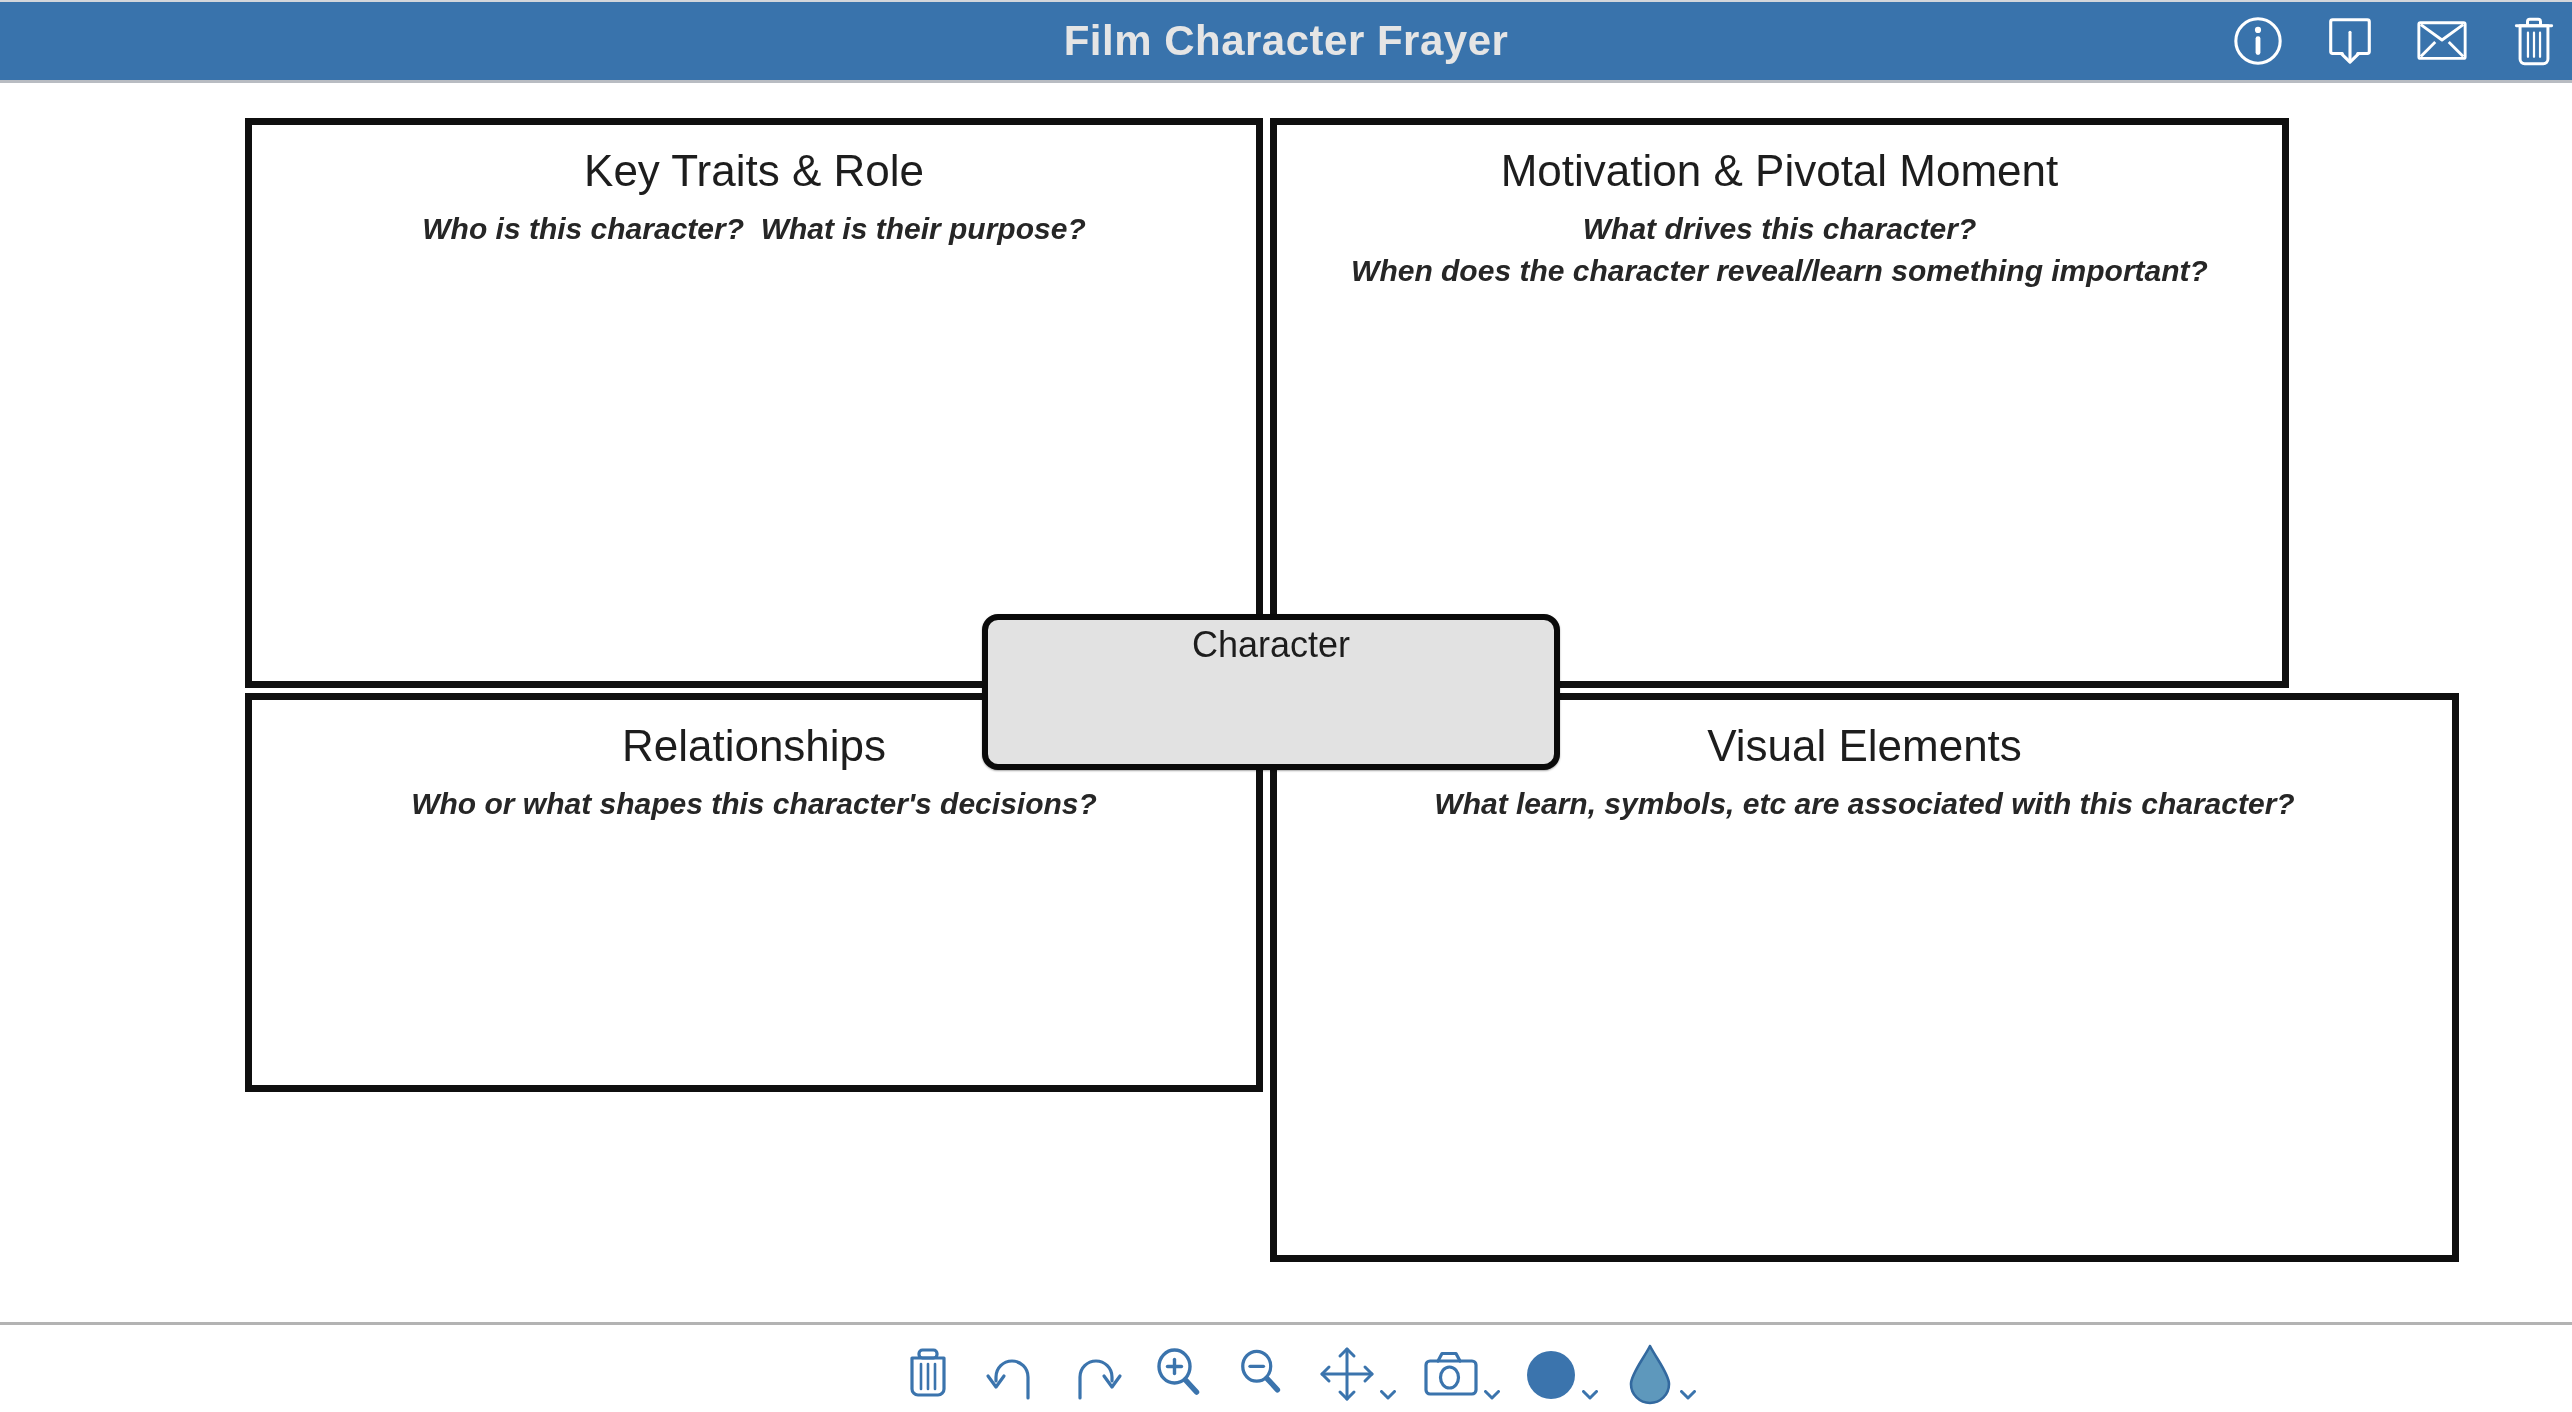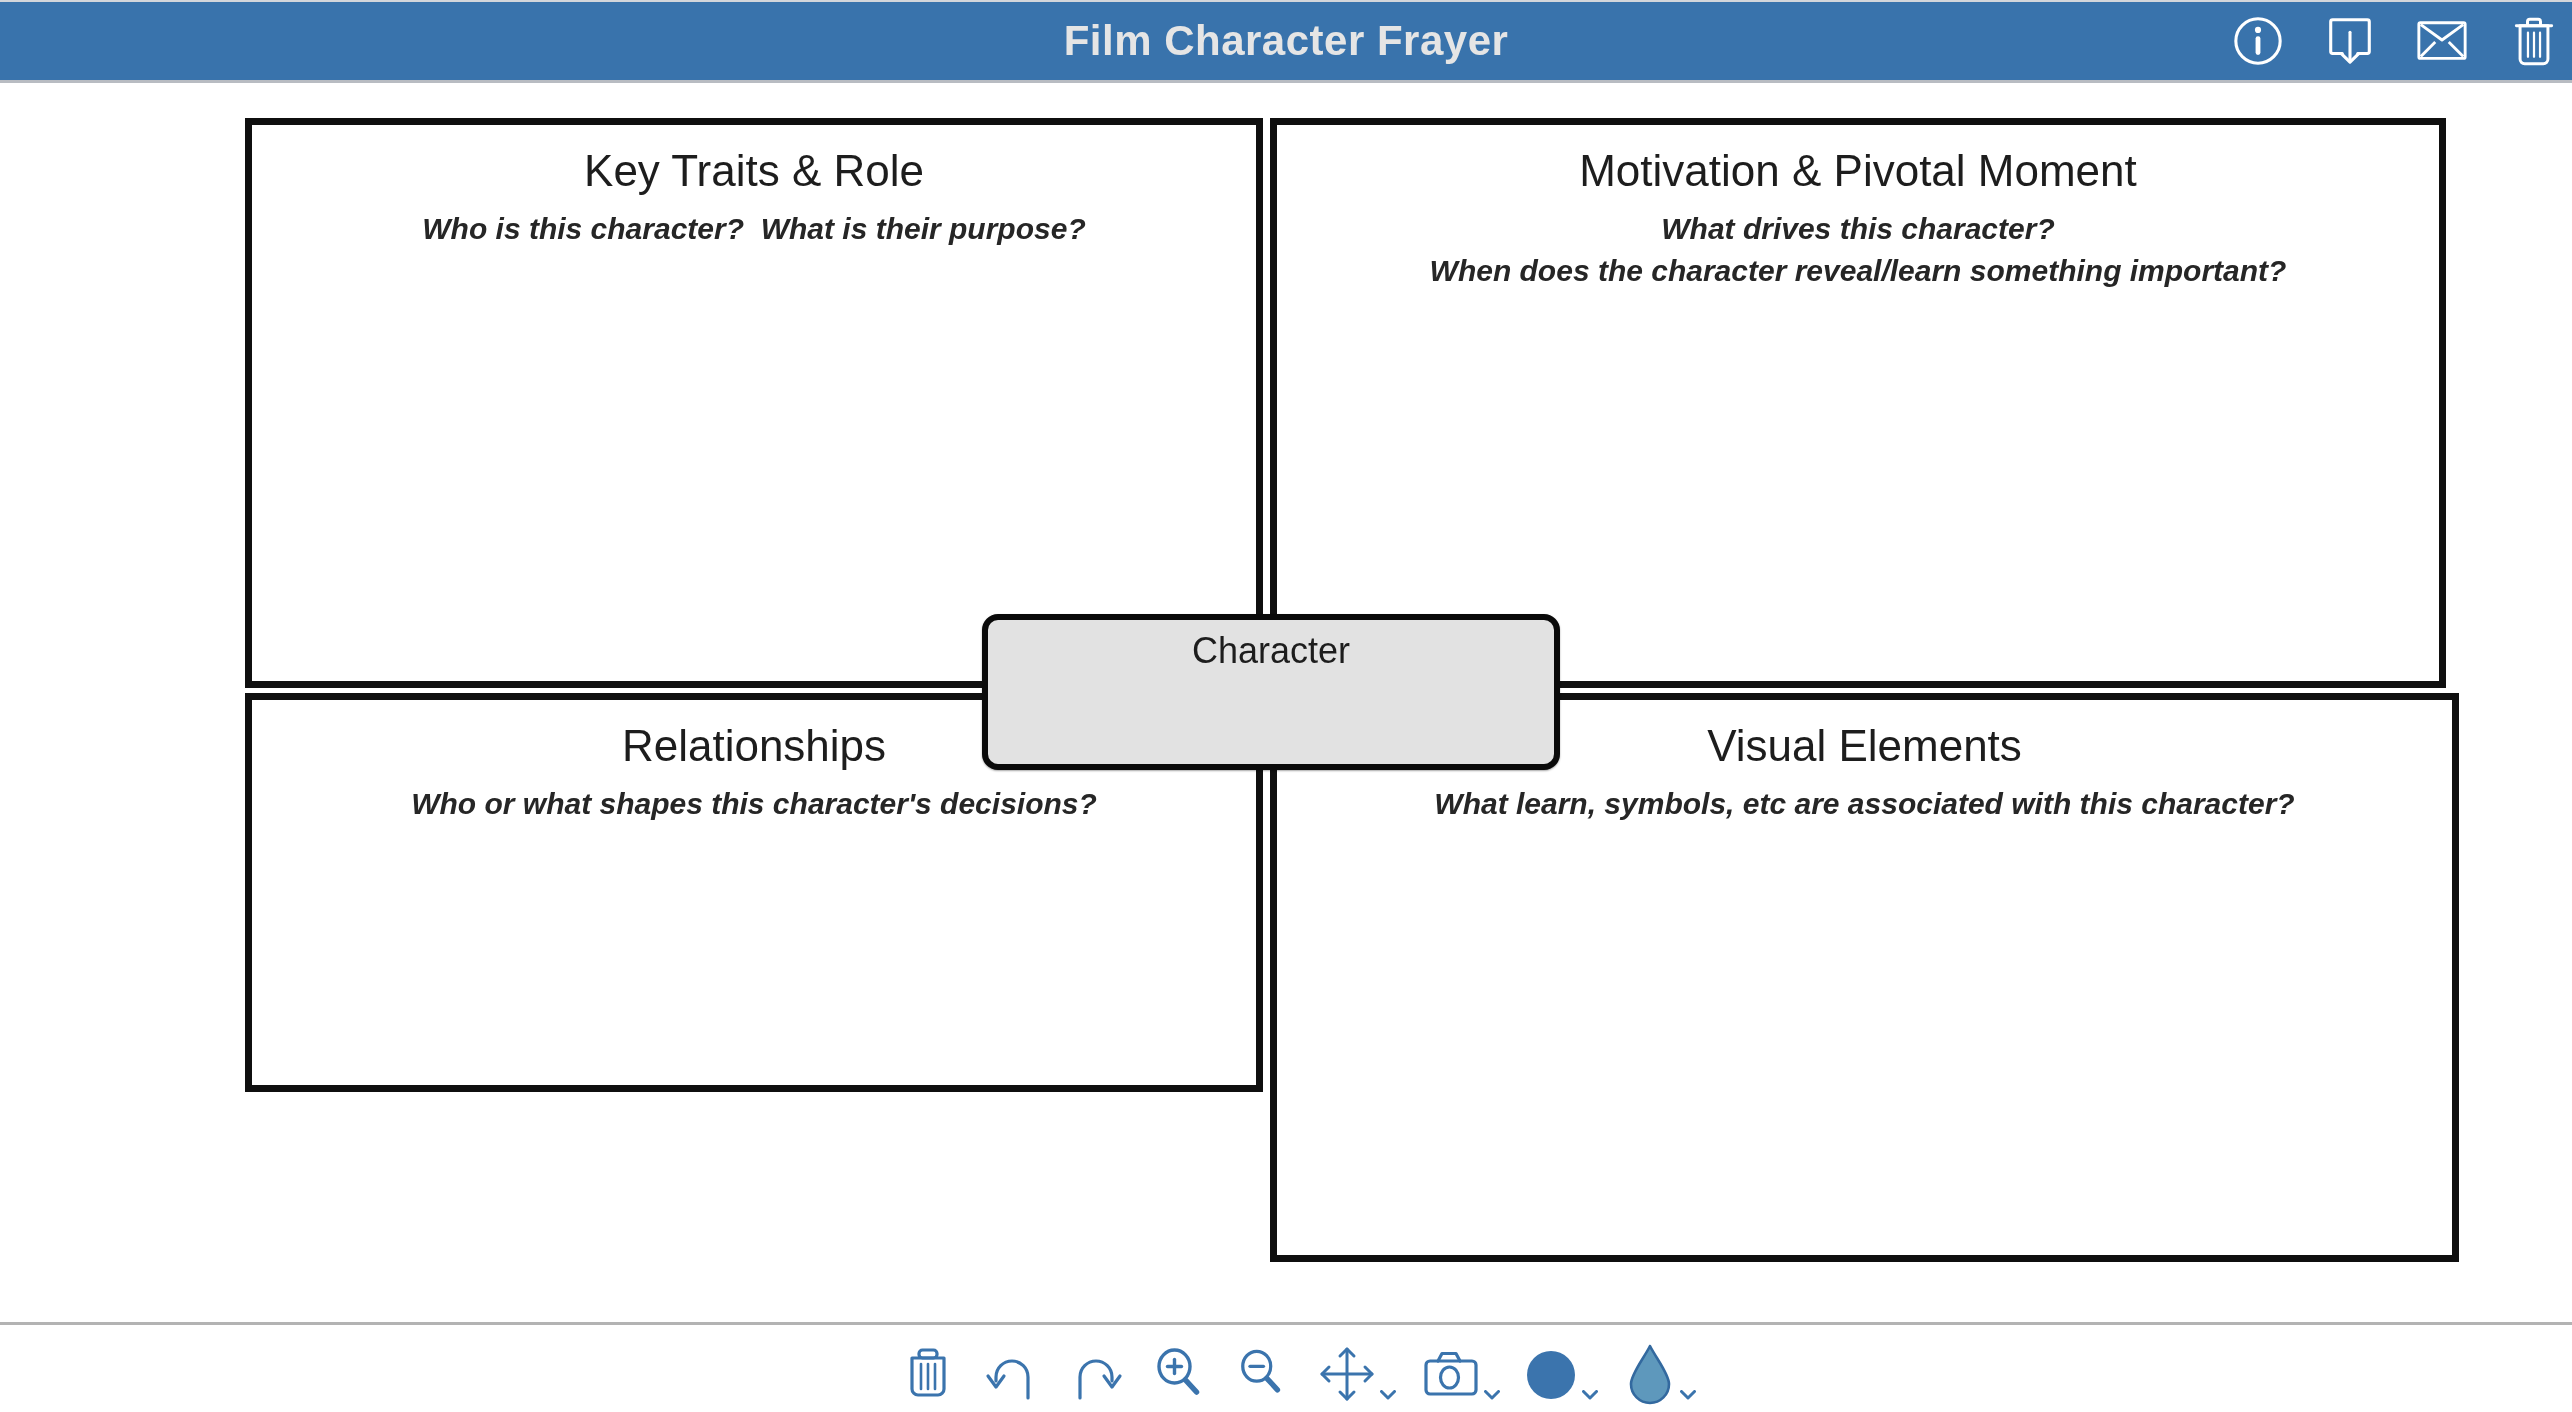--- a/index.html
+++ b/index.html
@@ -35,38 +35,38 @@
   }
   .hbtn{background:none;border:none;color:#fff;cursor:pointer;display:flex;align-items:center;justify-content:center;width:56px;height:60px;}
 
   
   .quad{
     position:absolute;background:#fff;
     border:7px solid var(--box-border);
     text-align:center;padding-top:20px;
   }
   .q-tl{left:245px;top:118px;width:1018px;height:570px;}
-  .q-tr{left:1270px;top:118px;width:1176px;height:570px;}
+  .q-tr{left:1270px;top:118px;width:1019px;height:570px;}
   .q-bl{left:245px;top:693px;width:1018px;height:399px;}
   .q-br{left:1270px;top:693px;width:1189px;height:569px;}
   .q-title{
     font-size:44px;font-weight:400;color:var(--text-dark);
     line-height:1.2;margin-bottom:10px;
   }
   .q-sub{
     font-size:30px;font-weight:700;font-style:italic;color:#262626;
     line-height:1.42;white-space:pre-wrap;
   }
 
   
   .center-box{
     position:absolute;left:982px;top:614px;width:578px;height:156px;
     background:var(--center-fill);
     border:6px solid #0a0a0a;border-radius:16px;
-    text-align:center;padding-top:10px;
+    text-align:center;padding-top:4px;
     box-shadow:0 1px 2px rgba(0,0,0,.35);
   }
   .center-label{font-size:36px;color:var(--text-dark);}
 
   
   .footer-separator{
     position:absolute;left:0;top:1322px;width:2572px;height:3px;
     background:var(--separator-gray);
   }
   .bottom-toolbar{

